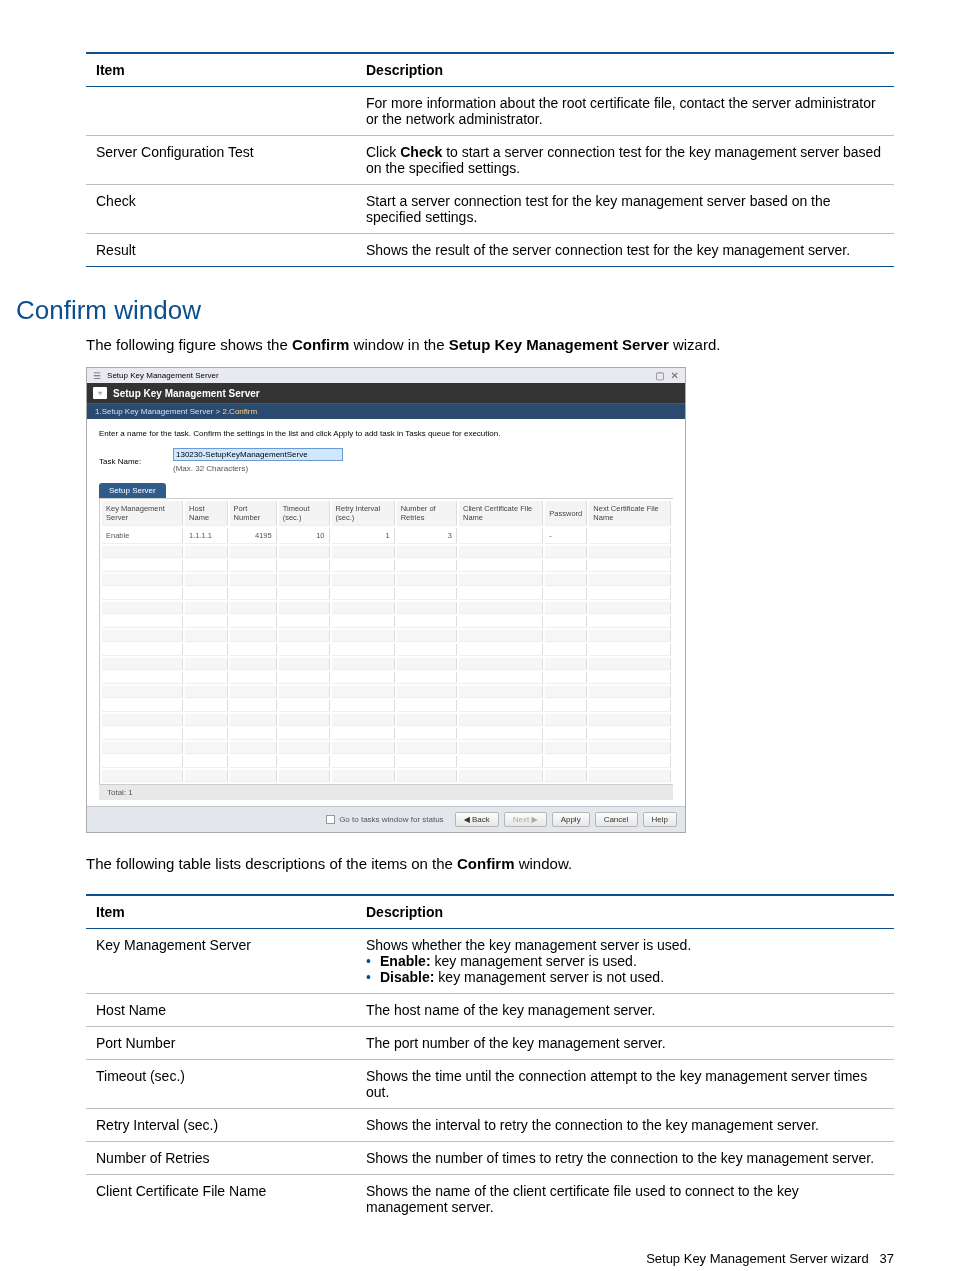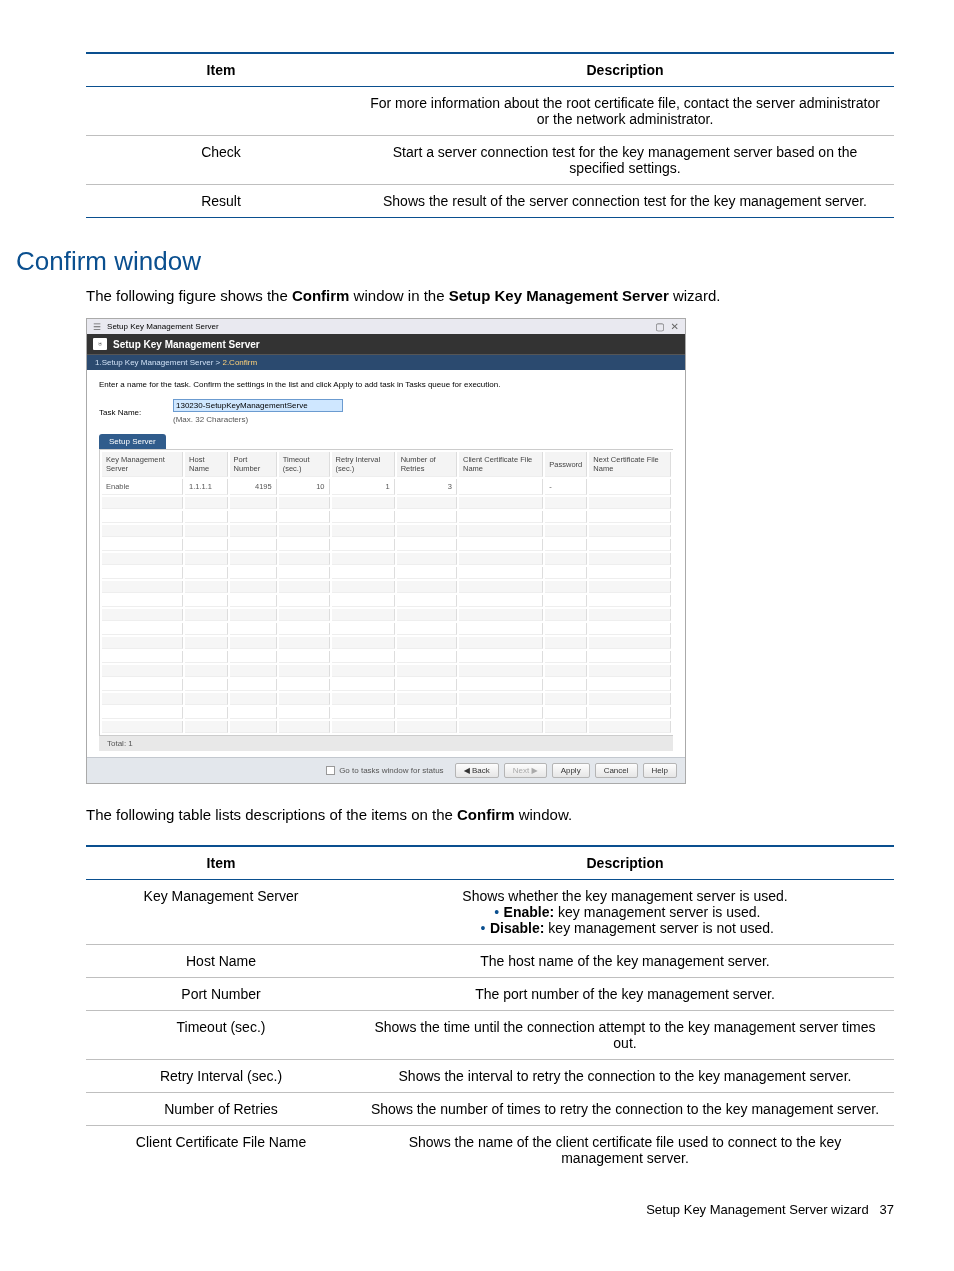--- a/index.html
+++ b/index.html
@@ -1,21 +1,21 @@
 <!DOCTYPE html>
 <html><head>
 <meta charset="utf-8">
 <style>
   * { box-sizing: border-box; margin: 0; padding: 0; }
   html, body { width: 954px; background: #fff; font-family: Arial, Helvetica, sans-serif; color: #000; }
   .page { padding: 30px 60px 40px 86px; }
 
   
   .doc-table { width: 100%; border-collapse: collapse; border-top: 2px solid #0a4f8f; margin: 22px 0 28px 0; border-bottom: 1px solid #0a4f8f; }
-  .doc-table th, .doc-table td { text-align: center; vertical-align: top; padding: 8px 10px; font-size: 14px; font-weight: 400; }
+  .doc-table th, .doc-table td { text-align: left; vertical-align: top; padding: 8px 10px; font-size: 14px; font-weight: 400; }
   .doc-table th { font-weight: 700; border-bottom: 1px solid #0a4f8f; }
   .doc-table td { border-top: 1px solid #bfbfbf; }
   .doc-table .col-item { width: 270px; }
   .doc-table ul { list-style: none; padding-left: 0; }
   .doc-table ul li::before { content: "•"; color: #0a4f8f; display: inline-block; width: 14px; }
 
   
   h2.section { font-weight: 400; color: #0a4f8f; font-size: 26px; margin-left: -70px; margin-bottom: 10px; }
   p.body { font-size: 15px; margin-bottom: 14px; }
   .bold { font-weight: 700; }
@@ -64,20 +64,26 @@
     <thead>
       <tr>
         <th>Item</th>
         <th>Description</th>
       </tr>
     </thead>
     <tbody>
       <tr>
         <td></td>
         <td>For more information about the root certificate file, contact the server administrator or the network administrator.</td>
+      </tr>
+      <tr>
+        <td>Server Configuration Test</td>
+        <td>
+          <span>Click </span><span class="bold">Check</span><span> to start a server connection test for the key management server based on the specified settings.</span>
+        </td>
       </tr>
       <tr>
         <td>Check</td>
         <td>Start a server connection test for the key management server based on the specified settings.</td>
       </tr>
       <tr>
         <td>Result</td>
         <td>Shows the result of the server connection test for the key management server.</td>
       </tr>
     </tbody>

